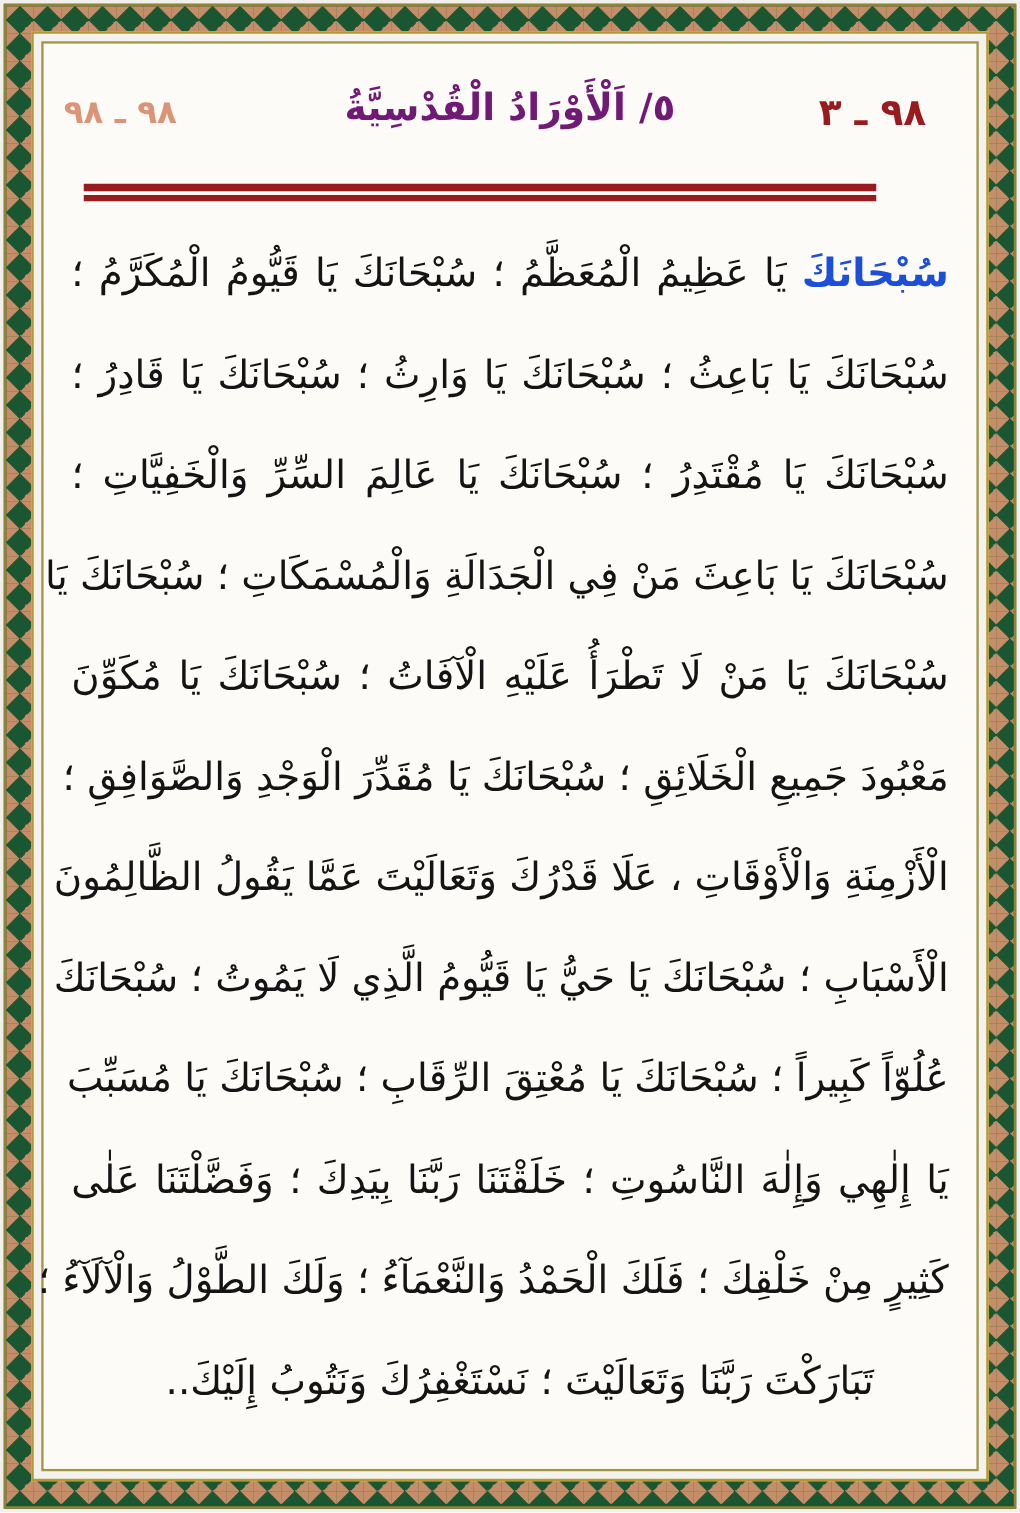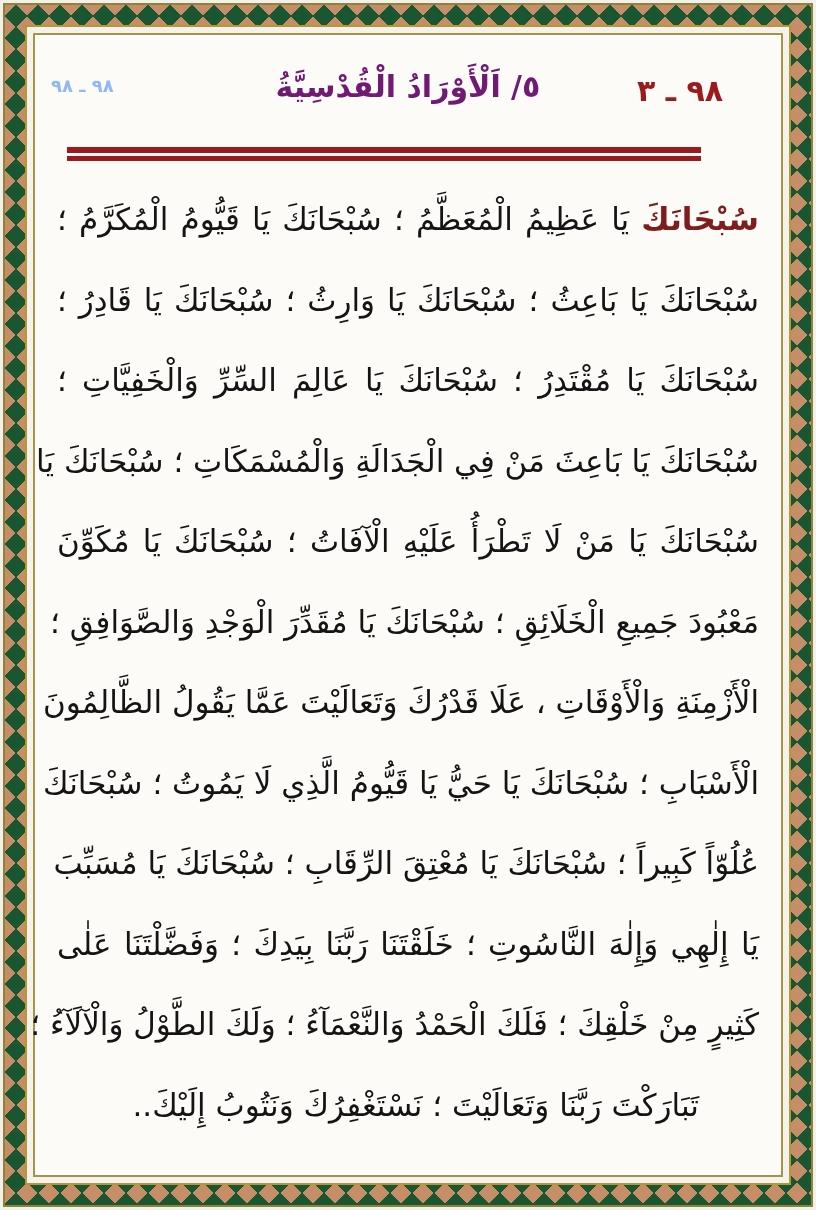--- a/index.html
+++ b/index.html
@@ -58,34 +58,34 @@
     position:absolute;
     left:0;right:0;
     text-align:center;
     top:8px;
     font-size:30px;
     font-weight:bold;
     color:#701a75;
   }
   .page-marker{
     position:absolute;
-    right:36px;
+    right:18px;
     top:12px;
     font-size:30px;
     font-weight:bold;
     color:#9a1b1d;
     letter-spacing:2px;
   }
   .ghost-marker{
     position:absolute;
     left:-6px;
     top:14px;
-    font-size:18px;
+    font-size:26px;
     font-weight:bold;
-    color:#3b82f6;
+    color:#c2410c;
     opacity:.55;
     letter-spacing:2px;
   }
   .header-rule{
     margin:14px 58px 0 10px;
     height:3px;
     border-top:6px solid #9a1b1d;
     border-bottom:5px solid #9a1b1d;
   }
   
@@ -103,21 +103,21 @@
     text-align-last:justify;
     color:#141414;
   }
   .prayer-line.last-line{
     text-align:center;
     text-align-last:center;
     padding-left:150px;
     padding-right:60px;
   }
   .lead-word{
-    color:#7f1d1d;
+    color:#1d4ed8;
     font-weight:bold;
   }
 </style>
 </head>
 <body>
 
 <div class="frame-margin">
   <div class="frame-band">
     <div class="frame-gap">
       <div class="frame-olive">

